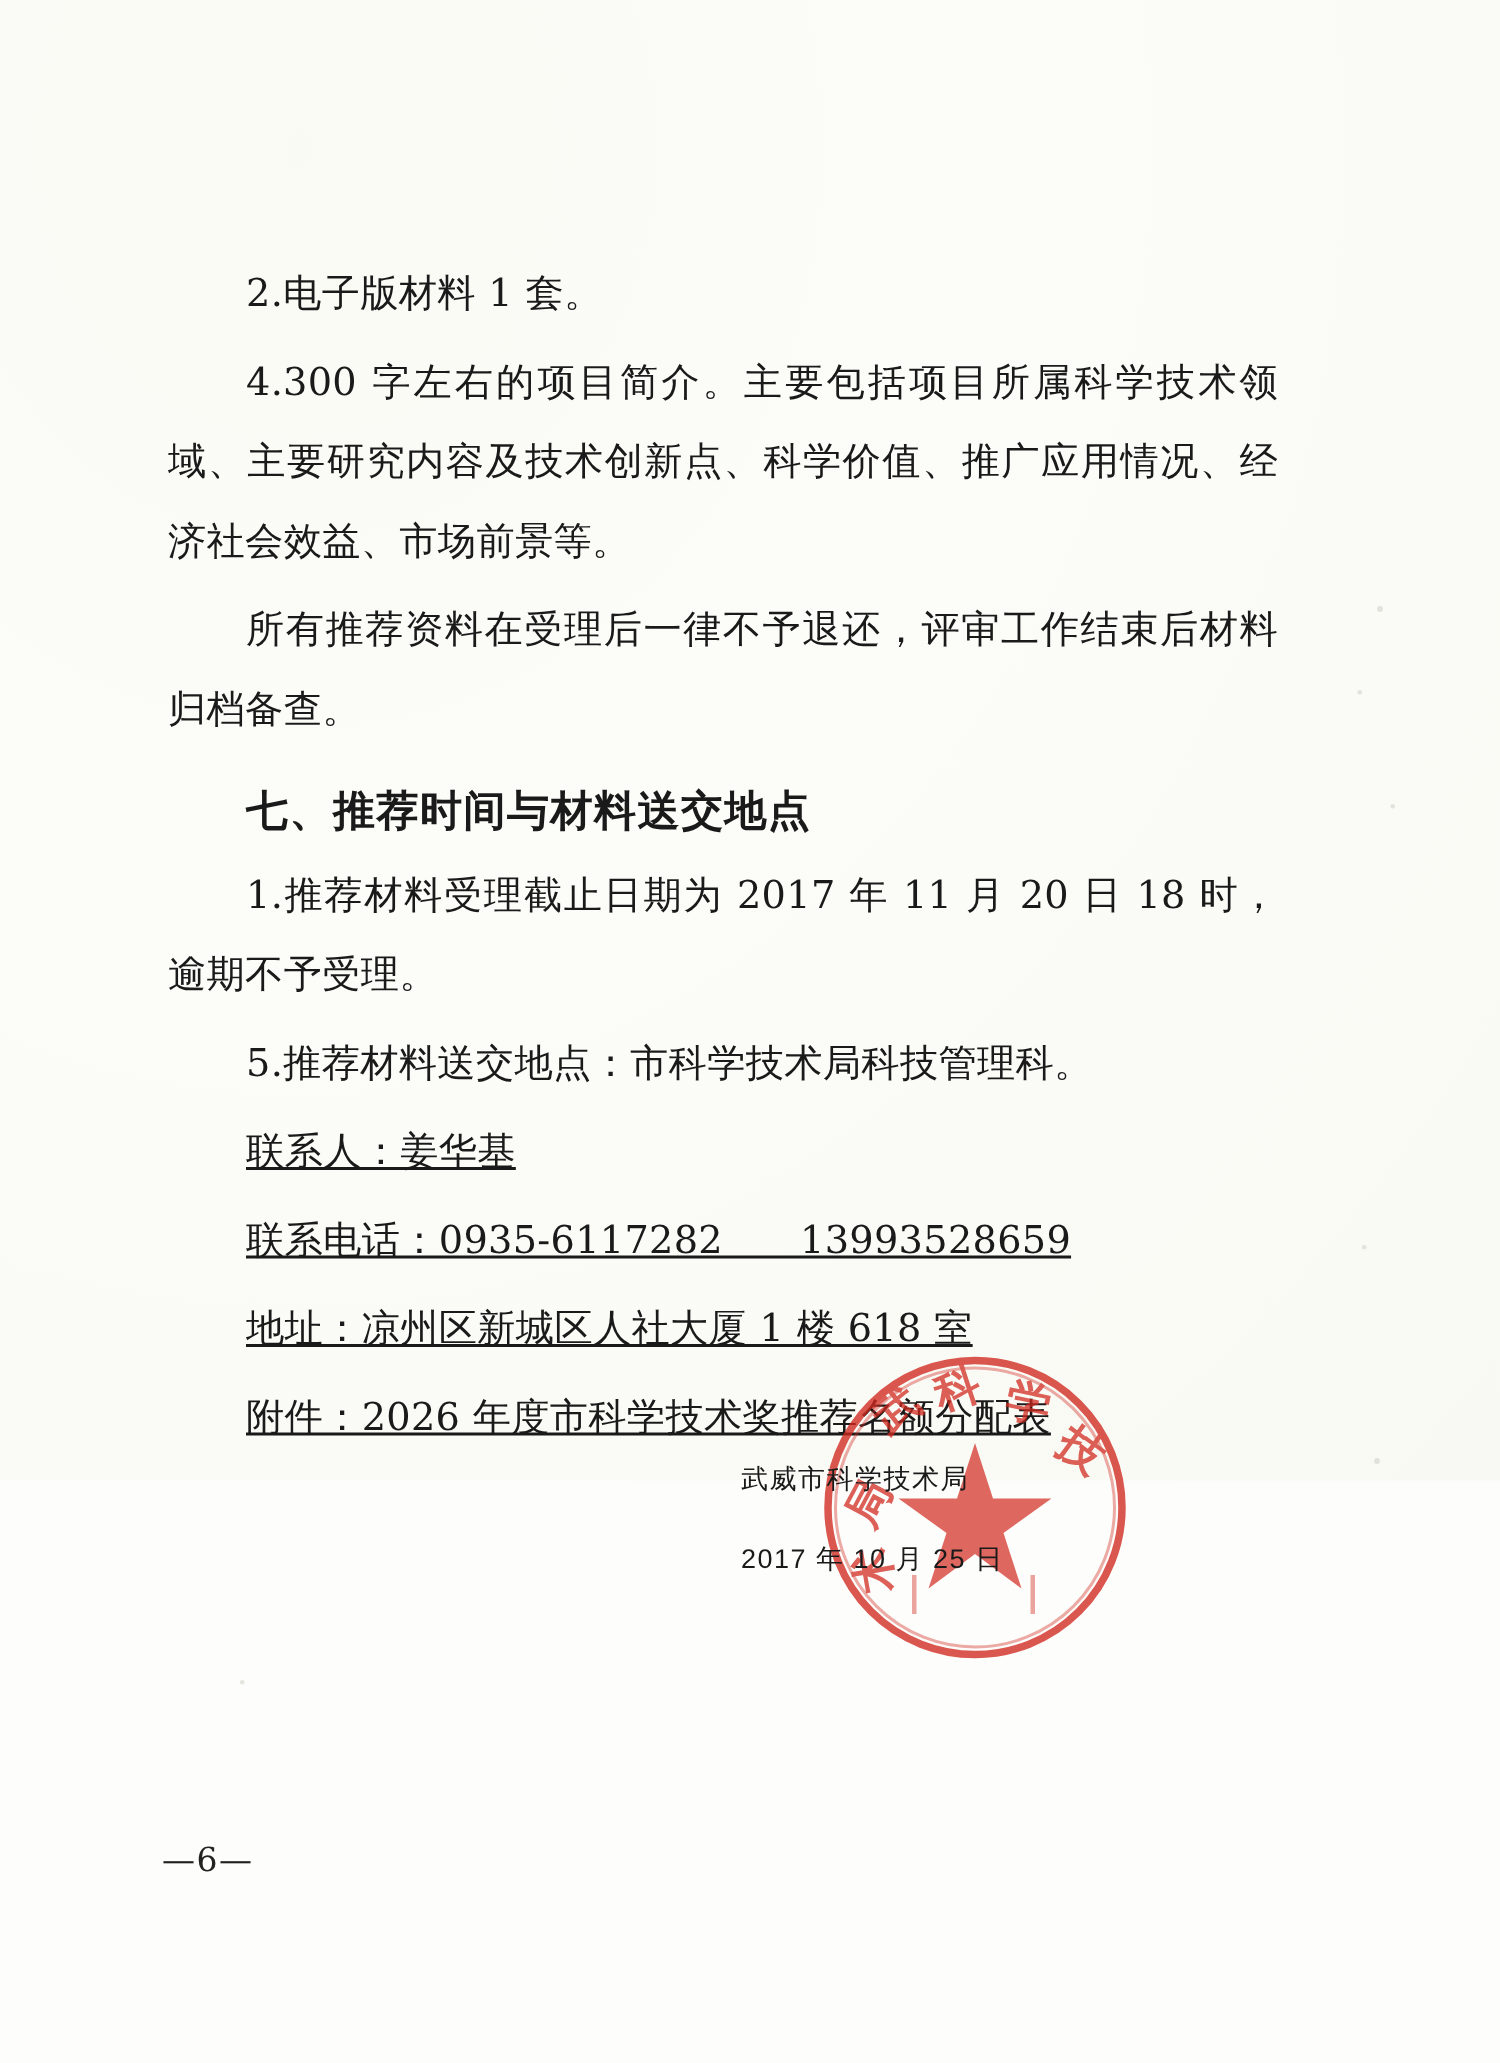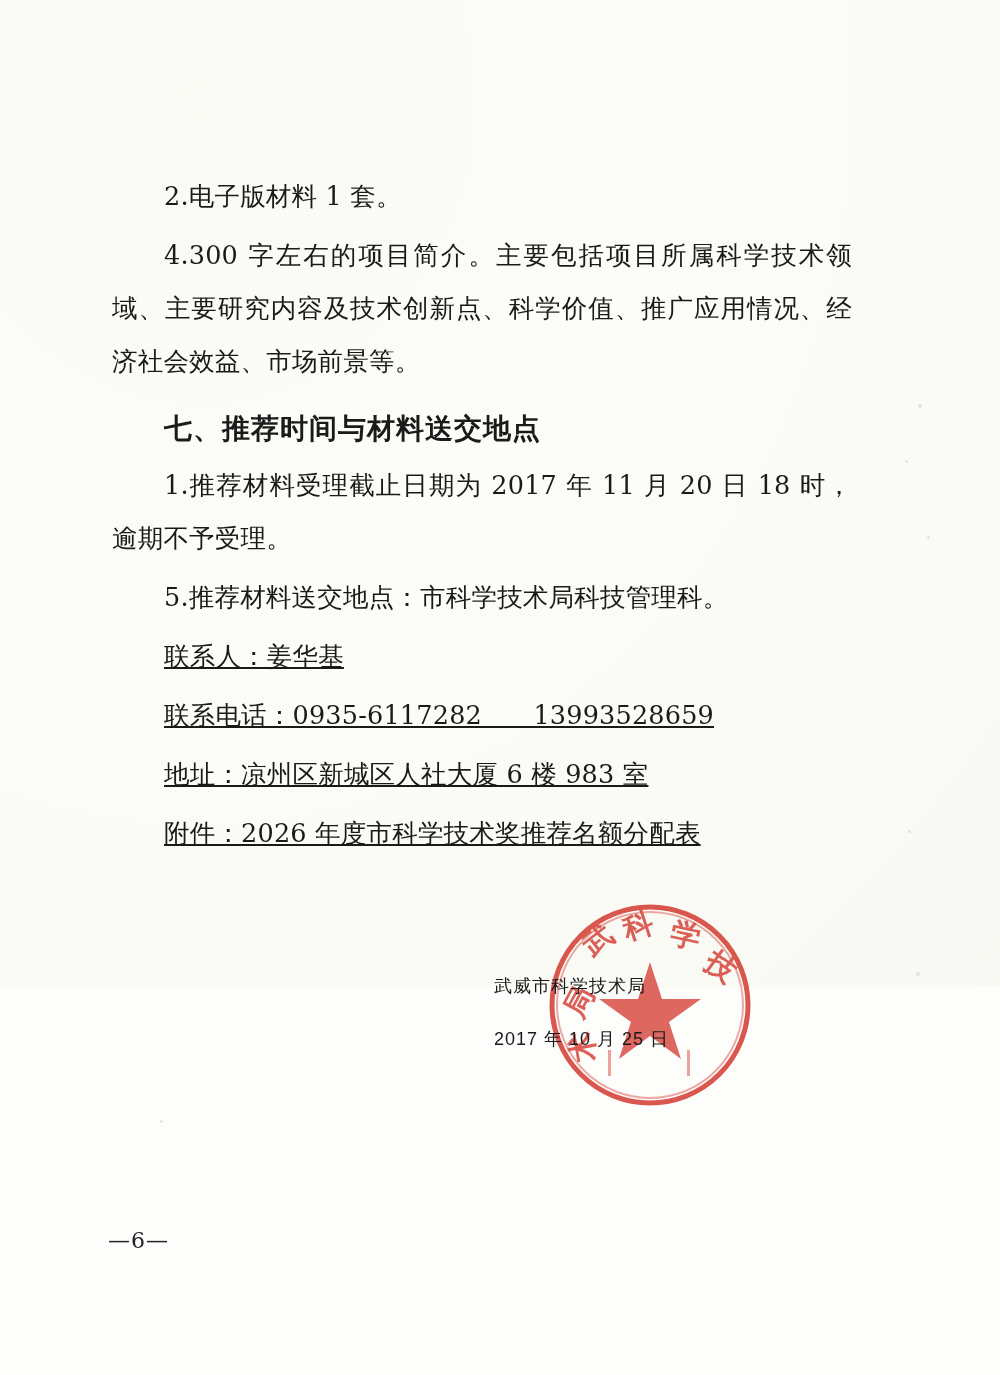--- a/index.html
+++ b/index.html
@@ -109,29 +109,30 @@
   <div class="speck" style="left:918px; top:404px; width:4px; height:4px;"></div>
   <div class="speck" style="left:905px; top:460px; width:3px; height:3px;"></div>
   <div class="speck" style="left:927px; top:536px; width:3px; height:3px;"></div>
   <div class="speck" style="left:908px; top:830px; width:3px; height:3px;"></div>
   <div class="speck" style="left:916px; top:972px; width:4px; height:4px;"></div>
   <div class="speck" style="left:160px; top:1120px; width:3px; height:3px;"></div>
 
   <div class="content">
     <p class="para indent">2.电子版材料 1 套。</p>
     <p class="para indent">4.300 字左右的项目简介。主要包括项目所属科学技术领域、主要研究内容及技术创新点、科学价值、推广应用情况、经济社会效益、市场前景等。</p>
+    <p class="para indent">所有推荐资料在受理后一律不予退还，评审工作结束后材料归档备查。</p>
 
     <h2 class="section">七、推荐时间与材料送交地点</h2>
 
     <p class="para indent">1.推荐材料受理截止日期为 2017 年 11 月 20 日 18 时，逾期不予受理。</p>
     <p class="para indent">5.推荐材料送交地点：市科学技术局科技管理科。</p>
 
     <p class="para flat">联系人：姜华基</p>
     <p class="para flat">联系电话：0935-6117282　　13993528659</p>
-    <p class="para flat">地址：凉州区新城区人社大厦 6 楼 983 室</p>
+    <p class="para flat">地址：凉州区新城区人社大厦 1 楼 618 室</p>
     <p class="para flat">附件：2026 年度市科学技术奖推荐名额分配表</p>
   </div>
 
   <svg class="seal" viewBox="0 0 210 210">
     <g fill="none" stroke="#d1291f" stroke-width="5">
       <circle cx="105" cy="105" r="98"></circle>
       <circle cx="105" cy="105" r="93" stroke-width="2" opacity="0.5"></circle>
     </g>
     <polygon points="105,62 117,99 156,99 124,122 136,159 105,136 74,159 86,122 54,99 93,99" fill="#d1291f" opacity="0.9"></polygon>
     <g fill="#d1291f" font-family="DejaVu Serif, serif" font-size="30" font-weight="bold" opacity="0.95">

